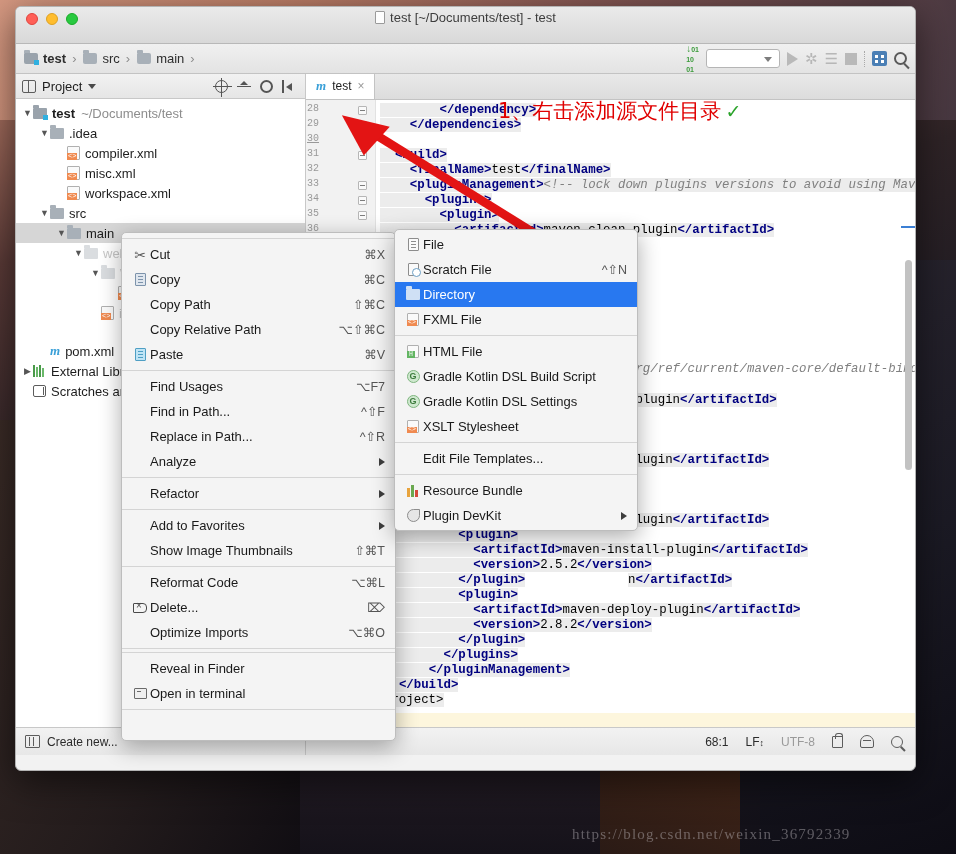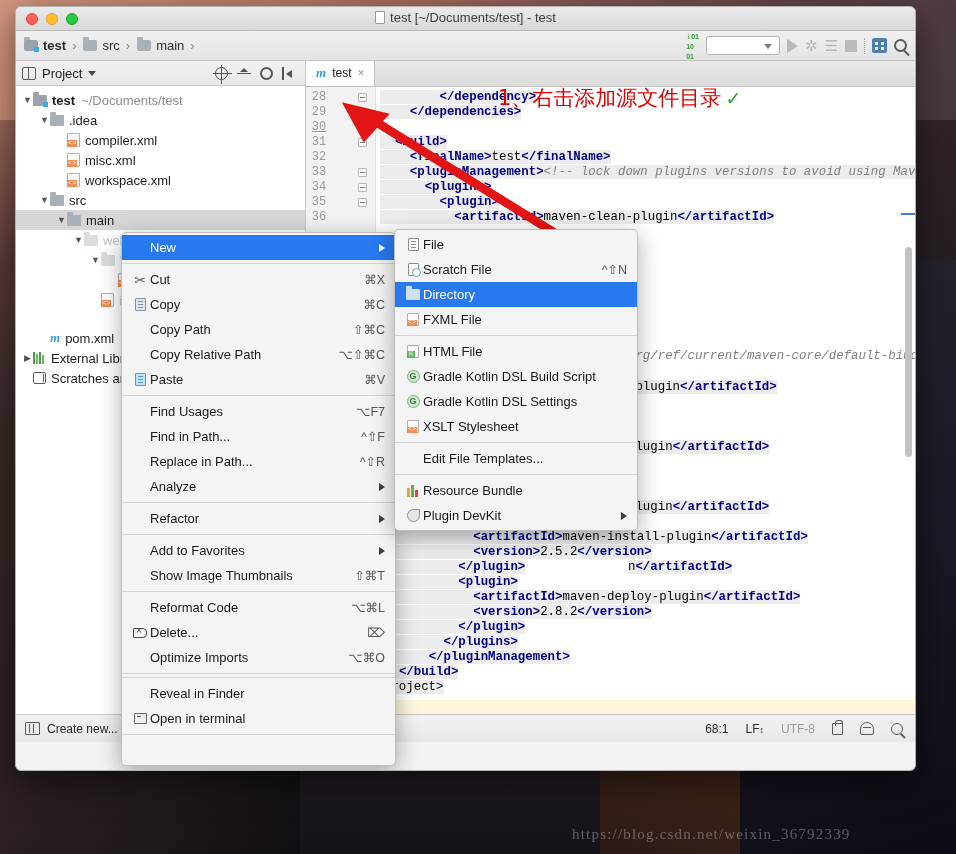--- a/index.html
+++ b/index.html
@@ -64,21 +64,21 @@
     background: #f2f2f2;
     border: 1px solid #b3b3b3;
     border-radius: 6px;
     box-shadow: 0 10px 36px rgba(0,0,0,.55);
     overflow: hidden;
     z-index: 3;
   }
 
   
   #titlebar {
-    height: 24px;
+    height: 37px;
     background: linear-gradient(#eaeaea,#d8d8d8);
     border-bottom: 1px solid #b8b8b8;
     position: relative;
   }
   .traffic { position:absolute; top:6px; display:flex; gap:8px; left:10px; }
   .tl { width:12px; height:12px; border-radius:50%; }
   .tl.red { background:#ff5f57; border:1px solid #e0443e; }
   .tl.yellow { background:#ffbd2e; border:1px solid #dea123; }
   .tl.green { background:#28c940; border:1px solid #1aab29; }
   #title-text {
@@ -238,21 +238,21 @@
   .etab .m {color:#3aa0d8;font-style:italic;font-weight:bold;font-family:"Liberation Serif",serif;font-size:13px;}
   .etab .x {color:#9a9a9a;font-size:12px;}
 
   #editor-wrap { flex:1; position:relative; overflow:hidden; background:#fff; }
   #gutter {
     position:absolute; left:0; top:0; bottom:0; width:70px;
     background:#f2f2f2; border-right:1px solid #e2e2e2;
   }
   .lnum {
     position:absolute; right:44px; font-family:"Liberation Mono",monospace;
-    font-size:12px; color:#999; text-align:center; width:24px;
+    font-size:10px; color:#999; text-align:left; width:24px;
   }
   .fold {
     position:absolute; left:52px; width:9px;height:9px;
     border:1px solid #b6b6b6; background:#fafafa; border-radius:1px;
   }
   .fold::after{content:'';position:absolute;left:1px;top:3px;width:5px;border-top:1px solid #7d7d7d;}
 
   #code {
     position:absolute; left:70px; top:0; right:0; bottom:0;
     font-family:"Liberation Mono", monospace;
@@ -571,25 +571,20 @@
         <span><span>LF</span><span class="lf-arrows">↕</span></span>
         <span class="dimtxt">UTF-8</span>
         <span class="ic-lock"></span>
         <span class="ic-hector"></span>
         <span class="ic-mag2"></span>
       </div>
     </div>
   </div>
 
   <div id="ctx-menu">
-      <div class="mi sel">
-        <span class="mic"></span>
-        <span class="mlabel">New</span>
-        <span class="marrow"></span>
-      </div>
       <div class="msep"></div>
       <div class="mi">
         <span class="mic">
           <span class="ic-cut">✂</span>
         </span>
         <span class="mlabel">Cut</span>
         <span class="mkey">⌘X</span>
       </div>
       <div class="mi">
         <span class="mic">

